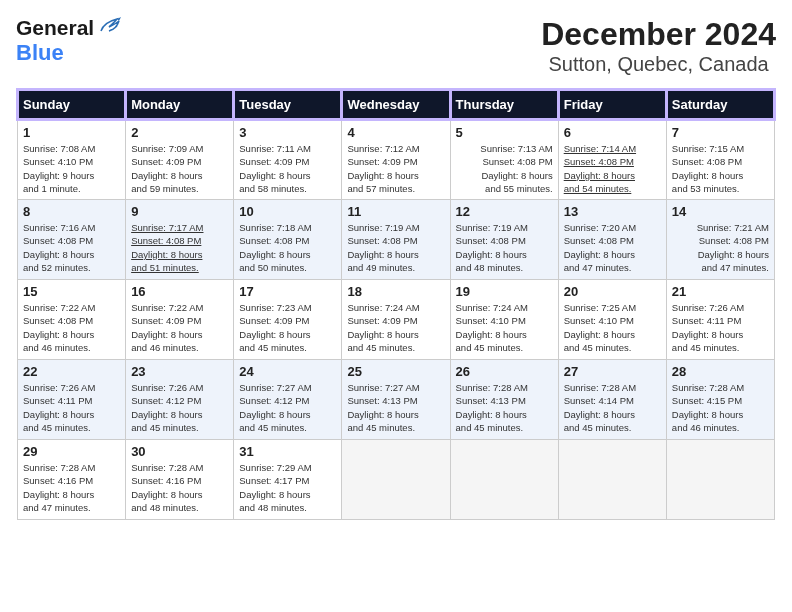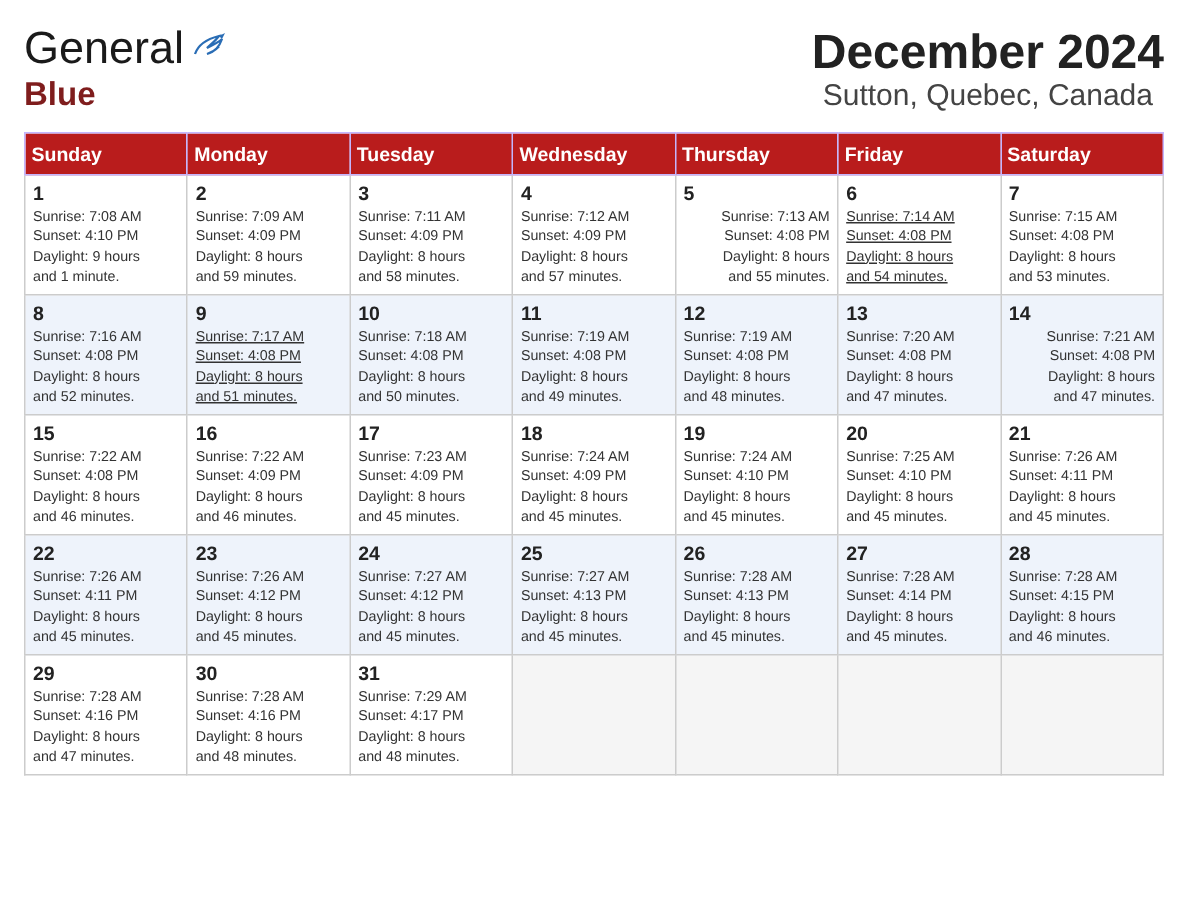--- a/index.html
+++ b/index.html
@@ -15,46 +15,46 @@
       justify-content: space-between;
       align-items: flex-start;
       margin-bottom: 12px;
     }
     .logo {
       display: flex;
       flex-direction: column;
       align-items: flex-start;
     }
     .logo-line1 { display: flex; align-items: center; gap: 2px; }
-    .logo-line2 { color: #7f1d1d; font-size: 22px; font-weight: bold; }
+    .logo-line2 { color: #3b82f6; font-size: 22px; font-weight: bold; }
     .title-area {
       text-align: center;
     }
     .month-title {
       font-size: 32px;
       font-weight: bold;
       color: #222;
     }
     .location {
       font-size: 20px;
       color: #444;
     }
     table {
       width: 100%;
       border-collapse: collapse;
       table-layout: fixed;
     }
     th {
-      background: #b91c1c;
+      background: #0f172a;
       color: #fff;
       font-size: 13px;
       font-weight: bold;
       padding: 6px 4px;
       text-align: left;
-      border: 1px solid #c4b5fd;
+      border: 3px solid #c4b5fd;
     }
     td {
       vertical-align: top;
       border: 1px solid #ccc;
       padding: 4px 5px;
       font-size: 10px;
       color: #333;
       height: 80px;
       background: #fff;
     }
@@ -76,21 +76,21 @@
     tr:nth-child(even) td:not(.empty) {
       background: #eef3fb;
     }
   </style>
 </head>
 <body>
 
 <div class="header">
   <div class="logo">
     <div class="logo-line1">
-      <span style="font-size:30px;font-weight:normal;color:#1a1a1a;">General</span>
+      <span style="font-size:21px;font-weight:bold;color:#1a1a1a;">General</span>
       <svg width="22" height="18" viewBox="0 0 22 18" style="margin-left:3px;margin-top:-4px;">
         <path d="M2 14 C4 8, 10 4, 18 2 C15 6, 12 8, 10 10 C14 8, 18 6, 20 4 C18 10, 14 13, 10 14 C13 13, 16 11, 18 9" stroke="#2a6db5" stroke-width="1.5" fill="none"></path>
         <path d="M18 2 L22 0 L20 4 Z" fill="#2a6db5"></path>
       </svg>
     </div>
     <div class="logo-line2">Blue</div>
   </div>
   <div class="title-area">
     <div class="month-title">December 2024</div>
     <div class="location">Sutton, Quebec, Canada</div>

